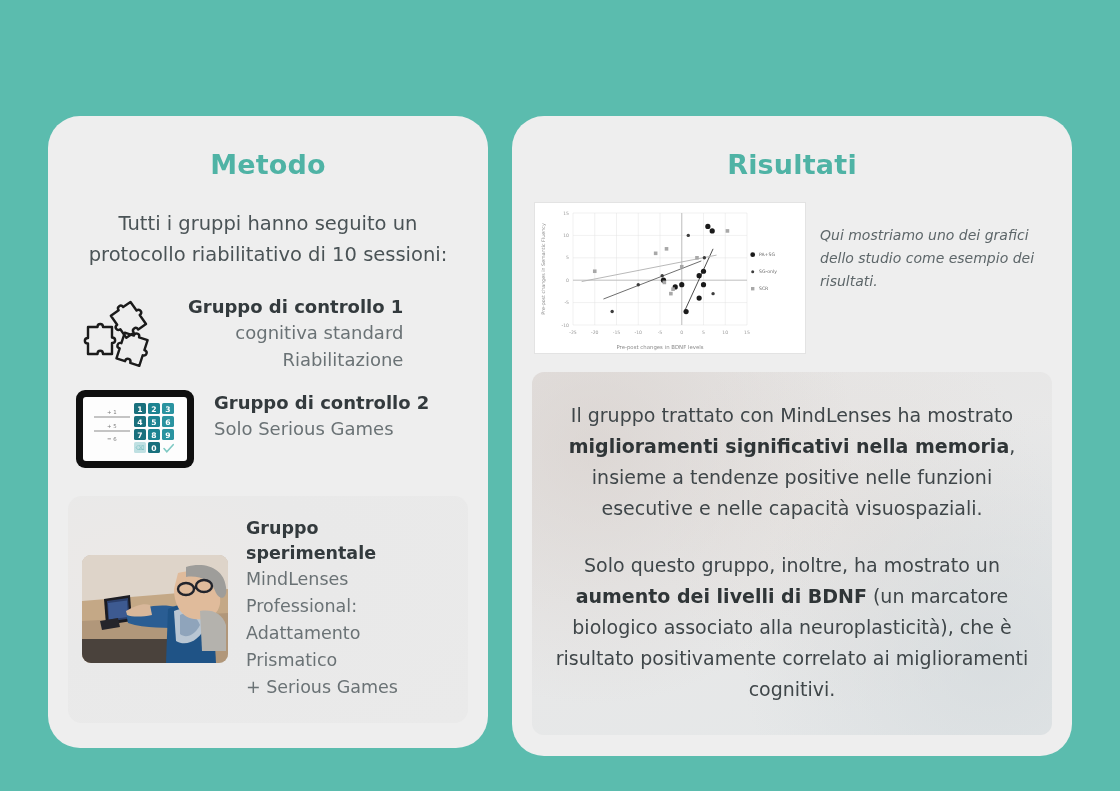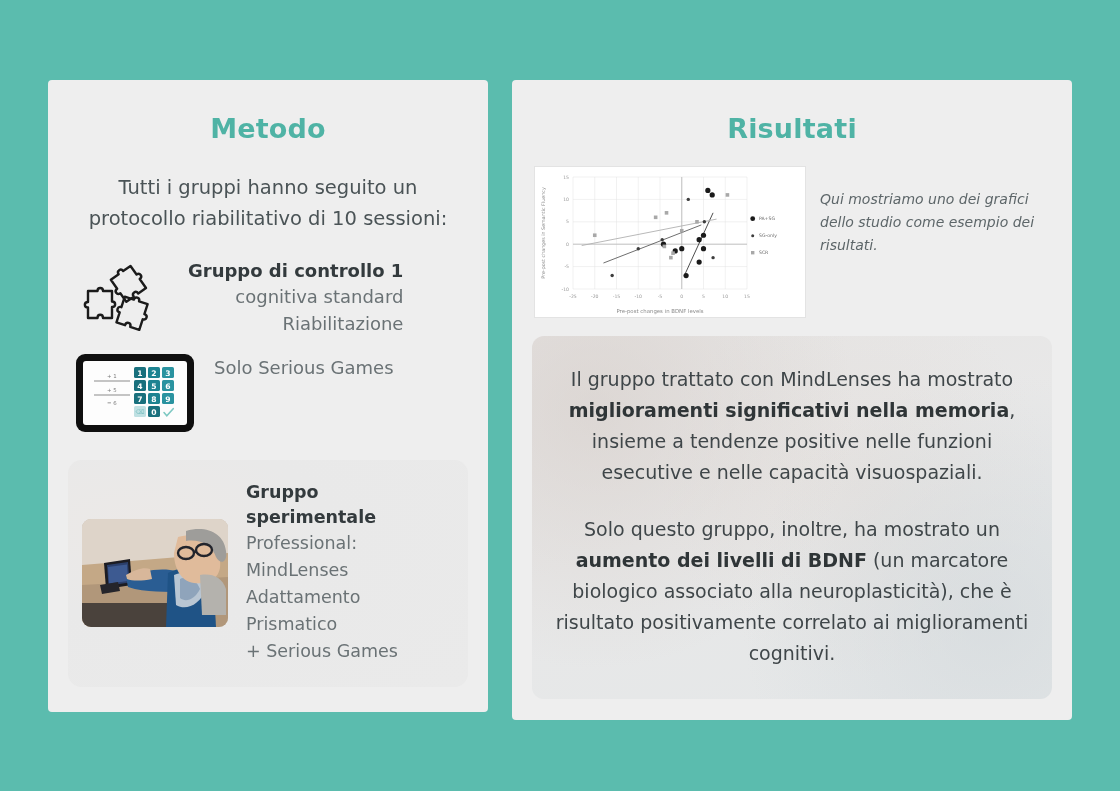--- a/index.html
+++ b/index.html
@@ -12,22 +12,23 @@
   .stage {
     position: relative;
     width: 1120px; height: 791px;
     display: flex;
     gap: 24px;
     padding: 80px 48px 80px 48px;
   }
 
   .card {
     background: #eeeeee;
-    border-radius: 4px;
+    border-radius: 32px;
     position: relative;
+    margin-top: 36px;
   }
   .card-left  { width: 440px; height: 632px; padding: 0; }
   .card-right { width: 560px; height: 640px; padding: 0; }
 
   .card-title {
     text-align: center;
     color: #4fb3a5;
     font-weight: bold;
     font-size: 27px;
     letter-spacing: .2px;
@@ -200,20 +201,21 @@
                 <text x="94" y="49.6">9</text>
               <text x="80" y="62.6">0</text>
             </g>
             <g fill="#7cc0c2" font-size="6.4" font-family="DejaVu Sans, sans-serif" text-anchor="middle">
               <text x="66" y="62.4">⌫</text>
             </g>
           </g>
         </svg>
       </div>
       <div class="group-text">
+        <div class="group-name">Gruppo di controllo 2</div>
         <div class="group-desc">Solo Serious Games</div>
       </div>
     </div>
 
     <div class="exp-box">
       <div class="exp-photo">
         <svg width="146" height="108" viewBox="0 0 146 108" preserveAspectRatio="xMidYMid slice">
           <rect width="146" height="108" fill="#d8cdc2"></rect>
           <rect x="0" y="0" width="146" height="46" fill="#ded4c9"></rect>
           <path d="M0 46 L146 34 L146 62 L0 70 Z" fill="#c4a886"></path>
@@ -242,22 +244,22 @@
 
           <g fill="none" stroke="#22242c" stroke-width="2.4">
             <ellipse cx="104" cy="34" rx="8" ry="6"></ellipse>
             <ellipse cx="122" cy="31" rx="8" ry="6"></ellipse>
             <line x1="112" y1="33" x2="114" y2="32.5"></line>
           </g>
         </svg>
       </div>
       <div class="exp-text">
         <div class="group-name">Gruppo sperimentale</div>
+        <div class="group-desc">MindLenses</div>
         <div class="group-desc">Professional:</div>
-        <div class="group-desc">MindLenses</div>
         <div class="group-desc">Adattamento Prismatico</div>
         <div class="group-desc">+ Serious Games</div>
       </div>
     </div>
   </section>
 
   <section class="card card-right">
     <h2 class="card-title">Risultati</h2>
 
     <div class="chart-row">

